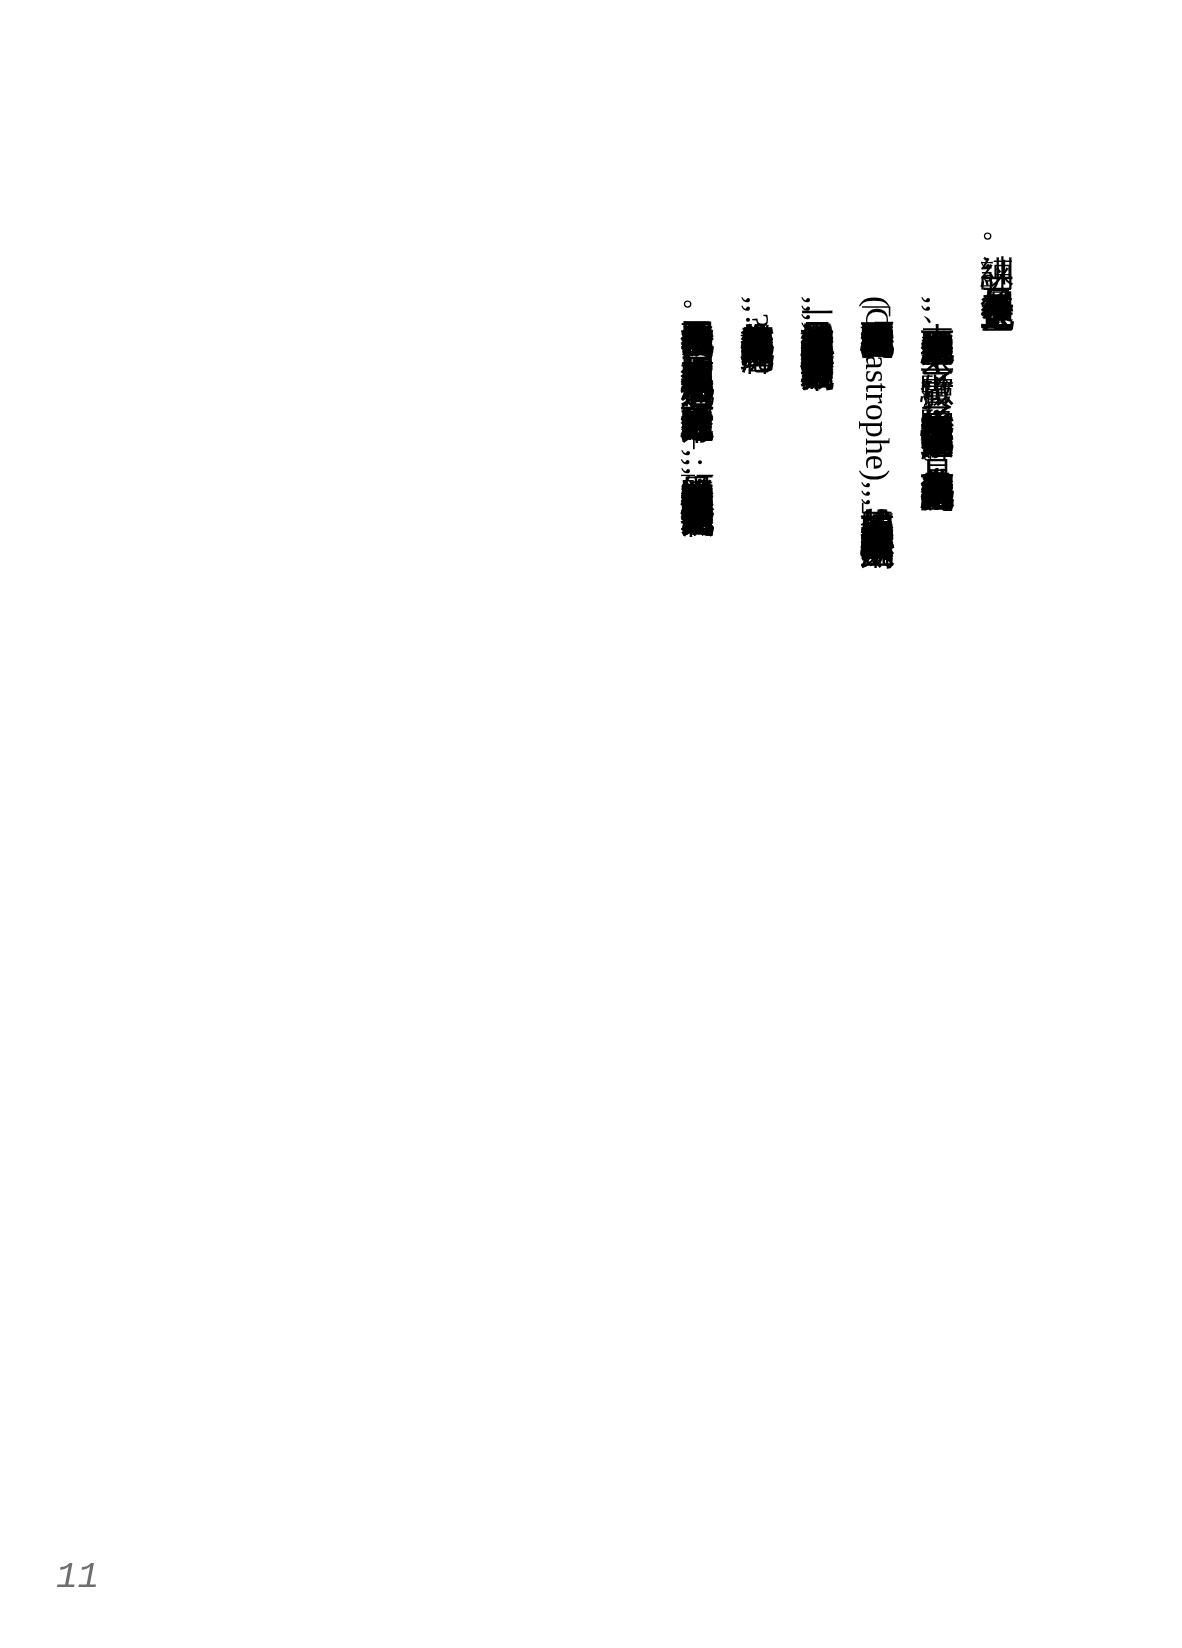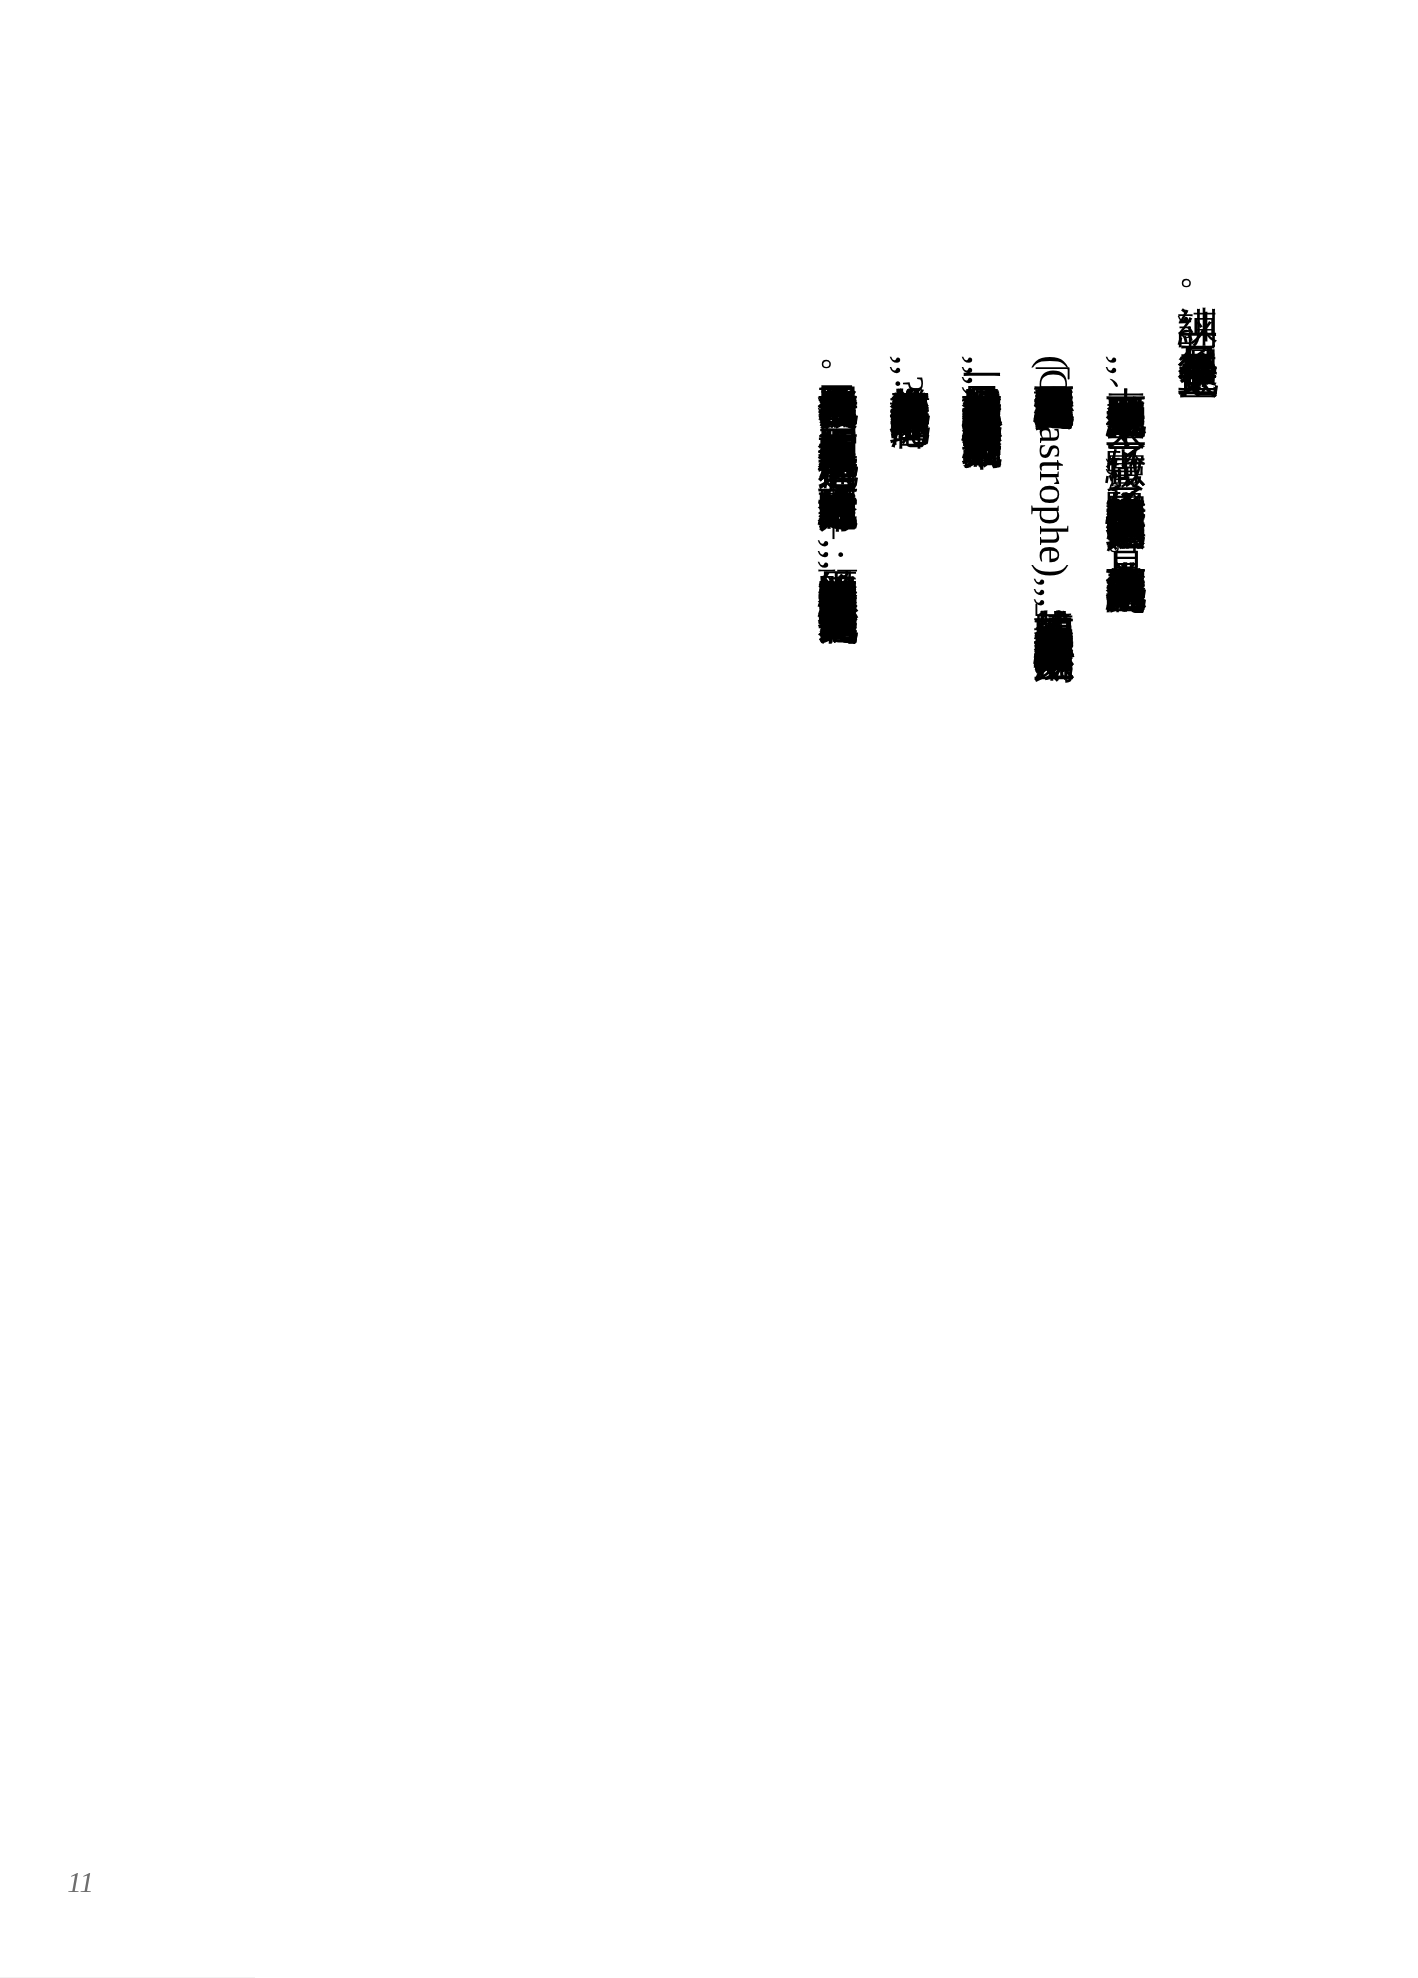--- a/index.html
+++ b/index.html
@@ -32,23 +32,23 @@
     padding: 0;
     text-indent: 2em;
   }
   .text-block p.continuation {
     text-indent: 0;
   }
   .page-number {
     position: absolute;
     left: 56px;
     top: 1556px;
-    font-family: Liberation Serif, serif;
+    font-family: Liberation Mono, monospace;
     font-style: italic;
-    font-size: 24px;
+    font-size: 36px;
     line-height: 1.2;
     color: #6e6e6e;
   }
 </style>
 </head>
 <body>
 
 <div class="sheet">
 
   <div class="text-block">

